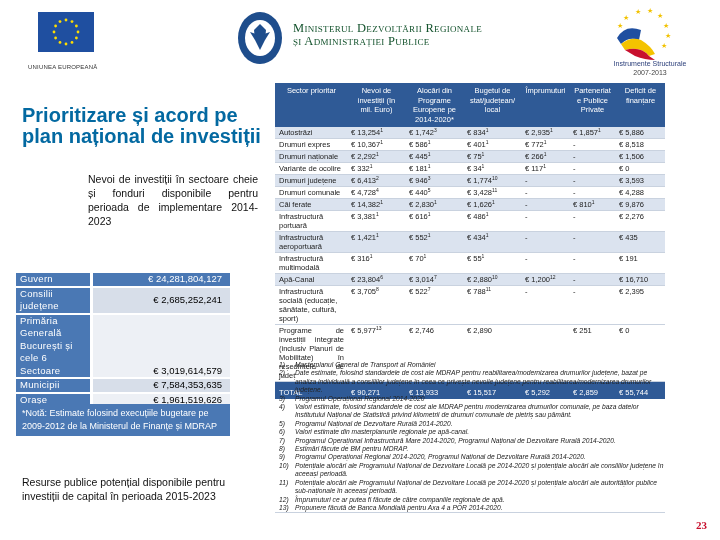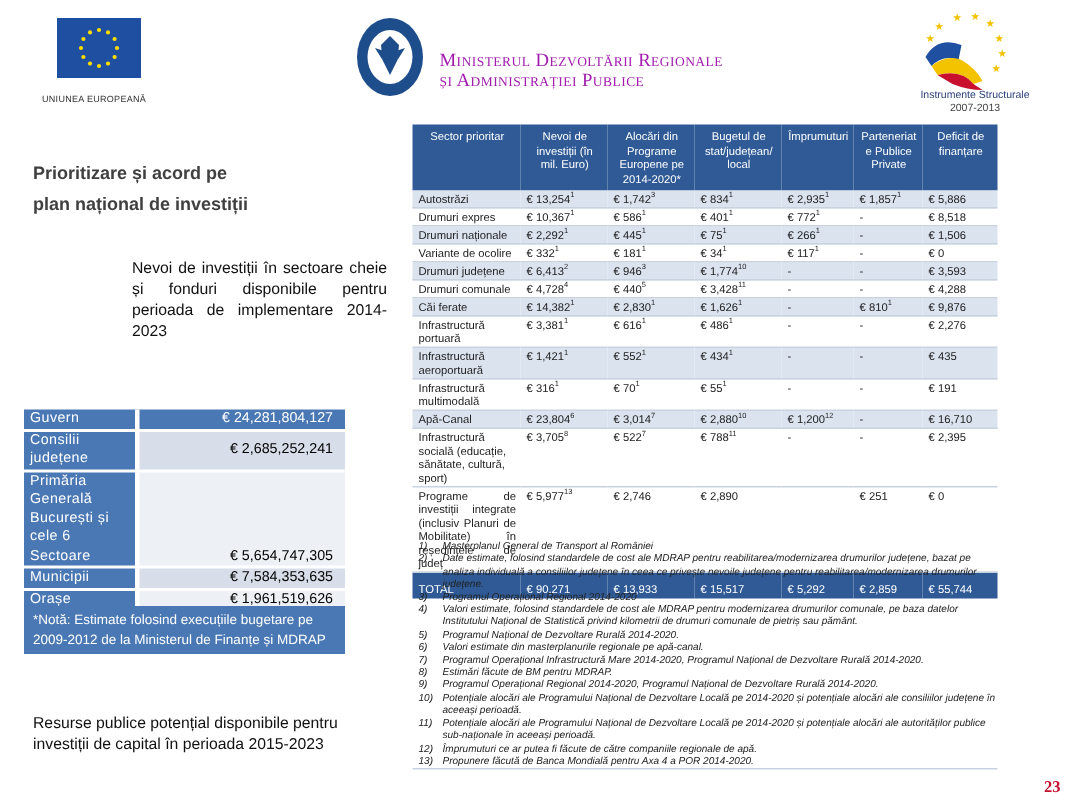--- a/index.html
+++ b/index.html
@@ -5,28 +5,28 @@
   * { box-sizing: border-box; margin: 0; padding: 0; }
   html, body { width: 720px; height: 540px; background: #ffffff; overflow: hidden; }
   body { position: relative; font-family: "Liberation Sans", "DejaVu Sans", sans-serif; color: #000; }
 
   
   .eu-logo { position: absolute; left: 38px; top: 12px; width: 56px; height: 40px; background: #1f4fa0; }
   .eu-logo svg { width: 100%; height: 100%; }
   .eu-caption { position: absolute; left: 28px; top: 64px; font-size: 6px; letter-spacing: 0.2px; color: #333; }
 
   .gov-seal { position: absolute; left: 236px; top: 10px; width: 48px; height: 56px; }
-  .ministry-name { position: absolute; left: 293px; top: 34px; font-family: "Liberation Serif", serif; font-size: 12.5px; line-height: 13px; color: #a21caf; letter-spacing: 0.3px; font-variant: small-caps; }
+  .ministry-name { position: absolute; left: 293px; top: 22px; font-family: "Liberation Serif", serif; font-size: 12.5px; line-height: 13px; color: #14532d; letter-spacing: 0.3px; font-variant: small-caps; }
 
   .is-logo { position: absolute; left: 595px; top: 4px; width: 110px; height: 70px; }
   .is-caption { position: absolute; left: 585px; top: 59px; width: 130px; text-align: center; font-size: 7px; line-height: 9px; color: #444; }
   .is-caption .line1 { color: #2b3f7a; }
 
   
-  .main-title { position: absolute; left: 22px; top: 105px; font-size: 12px; line-height: 21px; font-weight: bold; color: #404040; }
+  .main-title { position: absolute; left: 22px; top: 105px; font-size: 20px; line-height: 21px; font-weight: bold; color: #0369a1; }
   .subtitle { position: absolute; left: 88px; top: 172px; width: 170px; font-size: 10.5px; line-height: 14px; text-align: justify; color: #111; }
 
   .left-table { position: absolute; left: 16px; top: 271px; width: 214px; border-collapse: separate; border-spacing: 0 2px; }
   .left-table td { font-size: 9.5px; line-height: 12.5px; padding: 0 4px; vertical-align: bottom; }
   .left-table td.lab { width: 74px; background: #4a78b4; color: #fff; letter-spacing: 0.3px; }
   .left-table td.val { text-align: right; background: #d7dee9; border-left: 3px solid #fff; padding-right: 8px; }
   .left-table tr.first td.val { background: #4a78b4; color: #fff; text-align: right; }
   .left-table tr.alt td.val { background: #edf0f5; }
   .left-table tr.total td.val { background: #fff; }
   .note-box { position: absolute; left: 16px; top: 404px; width: 214px; background: #4a78b4; color: #fff; font-size: 9px; line-height: 13px; padding: 3px 6px; }
@@ -121,21 +121,21 @@
     <tr class="first">
       <td class="lab">Guvern</td>
       <td class="val">€ 24,281,804,127</td>
     </tr>
     <tr>
       <td class="lab">Consilii județene</td>
       <td class="val" style="vertical-align: middle;">€ 2,685,252,241</td>
     </tr>
     <tr class="alt">
       <td class="lab">Primăria Generală București și cele 6 Sectoare</td>
-      <td class="val">€ 5,654,747,305</td>
+      <td class="val">€ 3,019,614,579</td>
     </tr>
     <tr>
       <td class="lab">Municipii</td>
       <td class="val">€ 7,584,353,635</td>
     </tr>
     <tr class="alt">
       <td class="lab">Orașe</td>
       <td class="val">€ 1,961,519,626</td>
     </tr>
     <tr>

